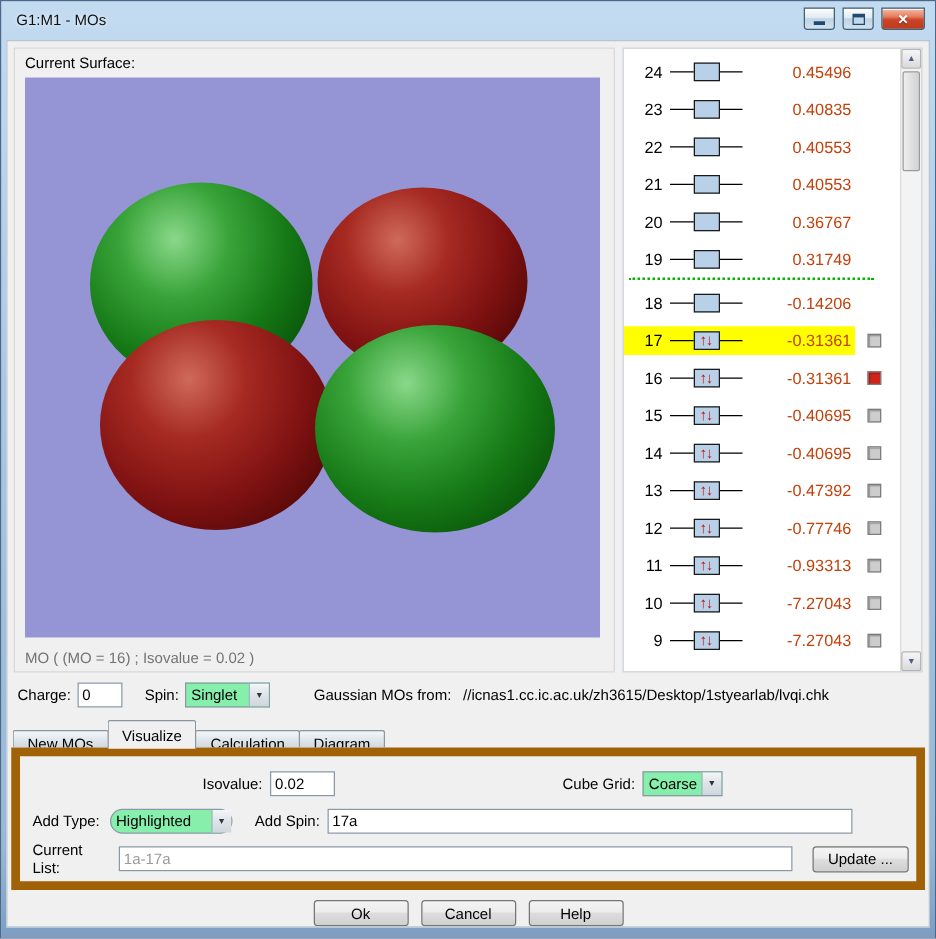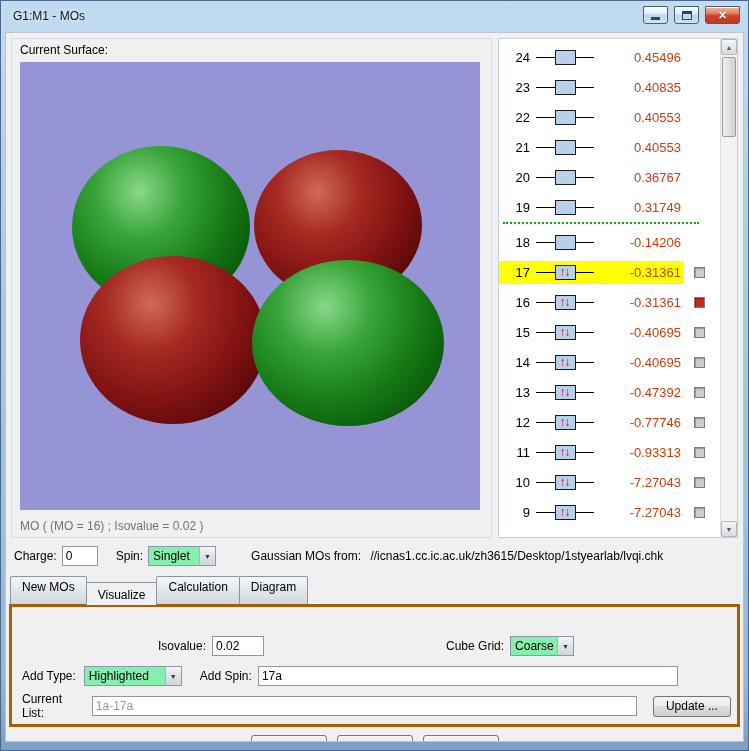--- a/index.html
+++ b/index.html
@@ -91,32 +91,32 @@
     font-size:7px; color:#333; display:flex; align-items:center; justify-content:center; }
   .spin-combo { width:68px; }
   .source-text { margin-left:30px; color:#000; white-space:nowrap; }
   .source-text .path { margin-left:6px; }
 
   
   .tabs-zone { padding:4px 3px 0; flex:none; }
   .tabbar { display:flex; align-items:flex-end; padding-left:1px; }
   .tab { font-size:12px; padding:3px 11px; border:1px solid #8b95a0; border-bottom:none;
     border-radius:2px 2px 0 0; background:linear-gradient(#f4f7f9,#e2e9ee 45%,#d0d9e0);
-    margin-right:-1px; height:28px; cursor:pointer; position:relative; color:#000; }
+    margin-right:-1px; height:14px; cursor:pointer; position:relative; color:#000; }
   .tab.active { background:#f0f0f0; height:23px; padding-top:5px; z-index:3; margin-bottom:-1px; }
-  .tab-content { border:3px solid #a16207; background:#f0f0f0; padding:28px 6px 7px; position:relative; }
+  .tab-content { border:7px solid #a16207; background:#f0f0f0; padding:11px 6px 7px; position:relative; }
   .vrow { display:flex; align-items:center; height:22px; margin-bottom:8px; font-size:12px; }
   .vrow:last-child { margin-bottom:0; }
   .lbl { color:#000; }
   .iso-lbl { margin-left:140px; }
   .iso-input { width:52px; margin-left:6px; }
   .cube-lbl { margin-left:182px; }
   .cube-combo { width:64px; margin-left:6px; }
   .addtype-lbl { margin-left:4px; }
-  .addtype-combo { width:98px; margin-left:8px; }
+  .addtype-combo { width:98px; margin-left:8px;border-radius:10px; }
   .addlist-lbl { margin-left:18px; }
   .addlist-input { width:420px; margin-left:6px; }
   .curlist-lbl { margin-left:4px; }
   .curlist-input { width:558px; margin-left:6px; color:#9a9a9a; background:#fff; }
   .btn { border:1px solid #757575; border-radius:3px; font-size:12px; font-family:inherit;
     background:linear-gradient(#f4f4f4,#ececec 45%,#dddddd 50%,#d0d0d0); cursor:pointer;
     height:21px; color:#000; }
   .btn-update { width:80px; margin-left:16px; }
 
   

